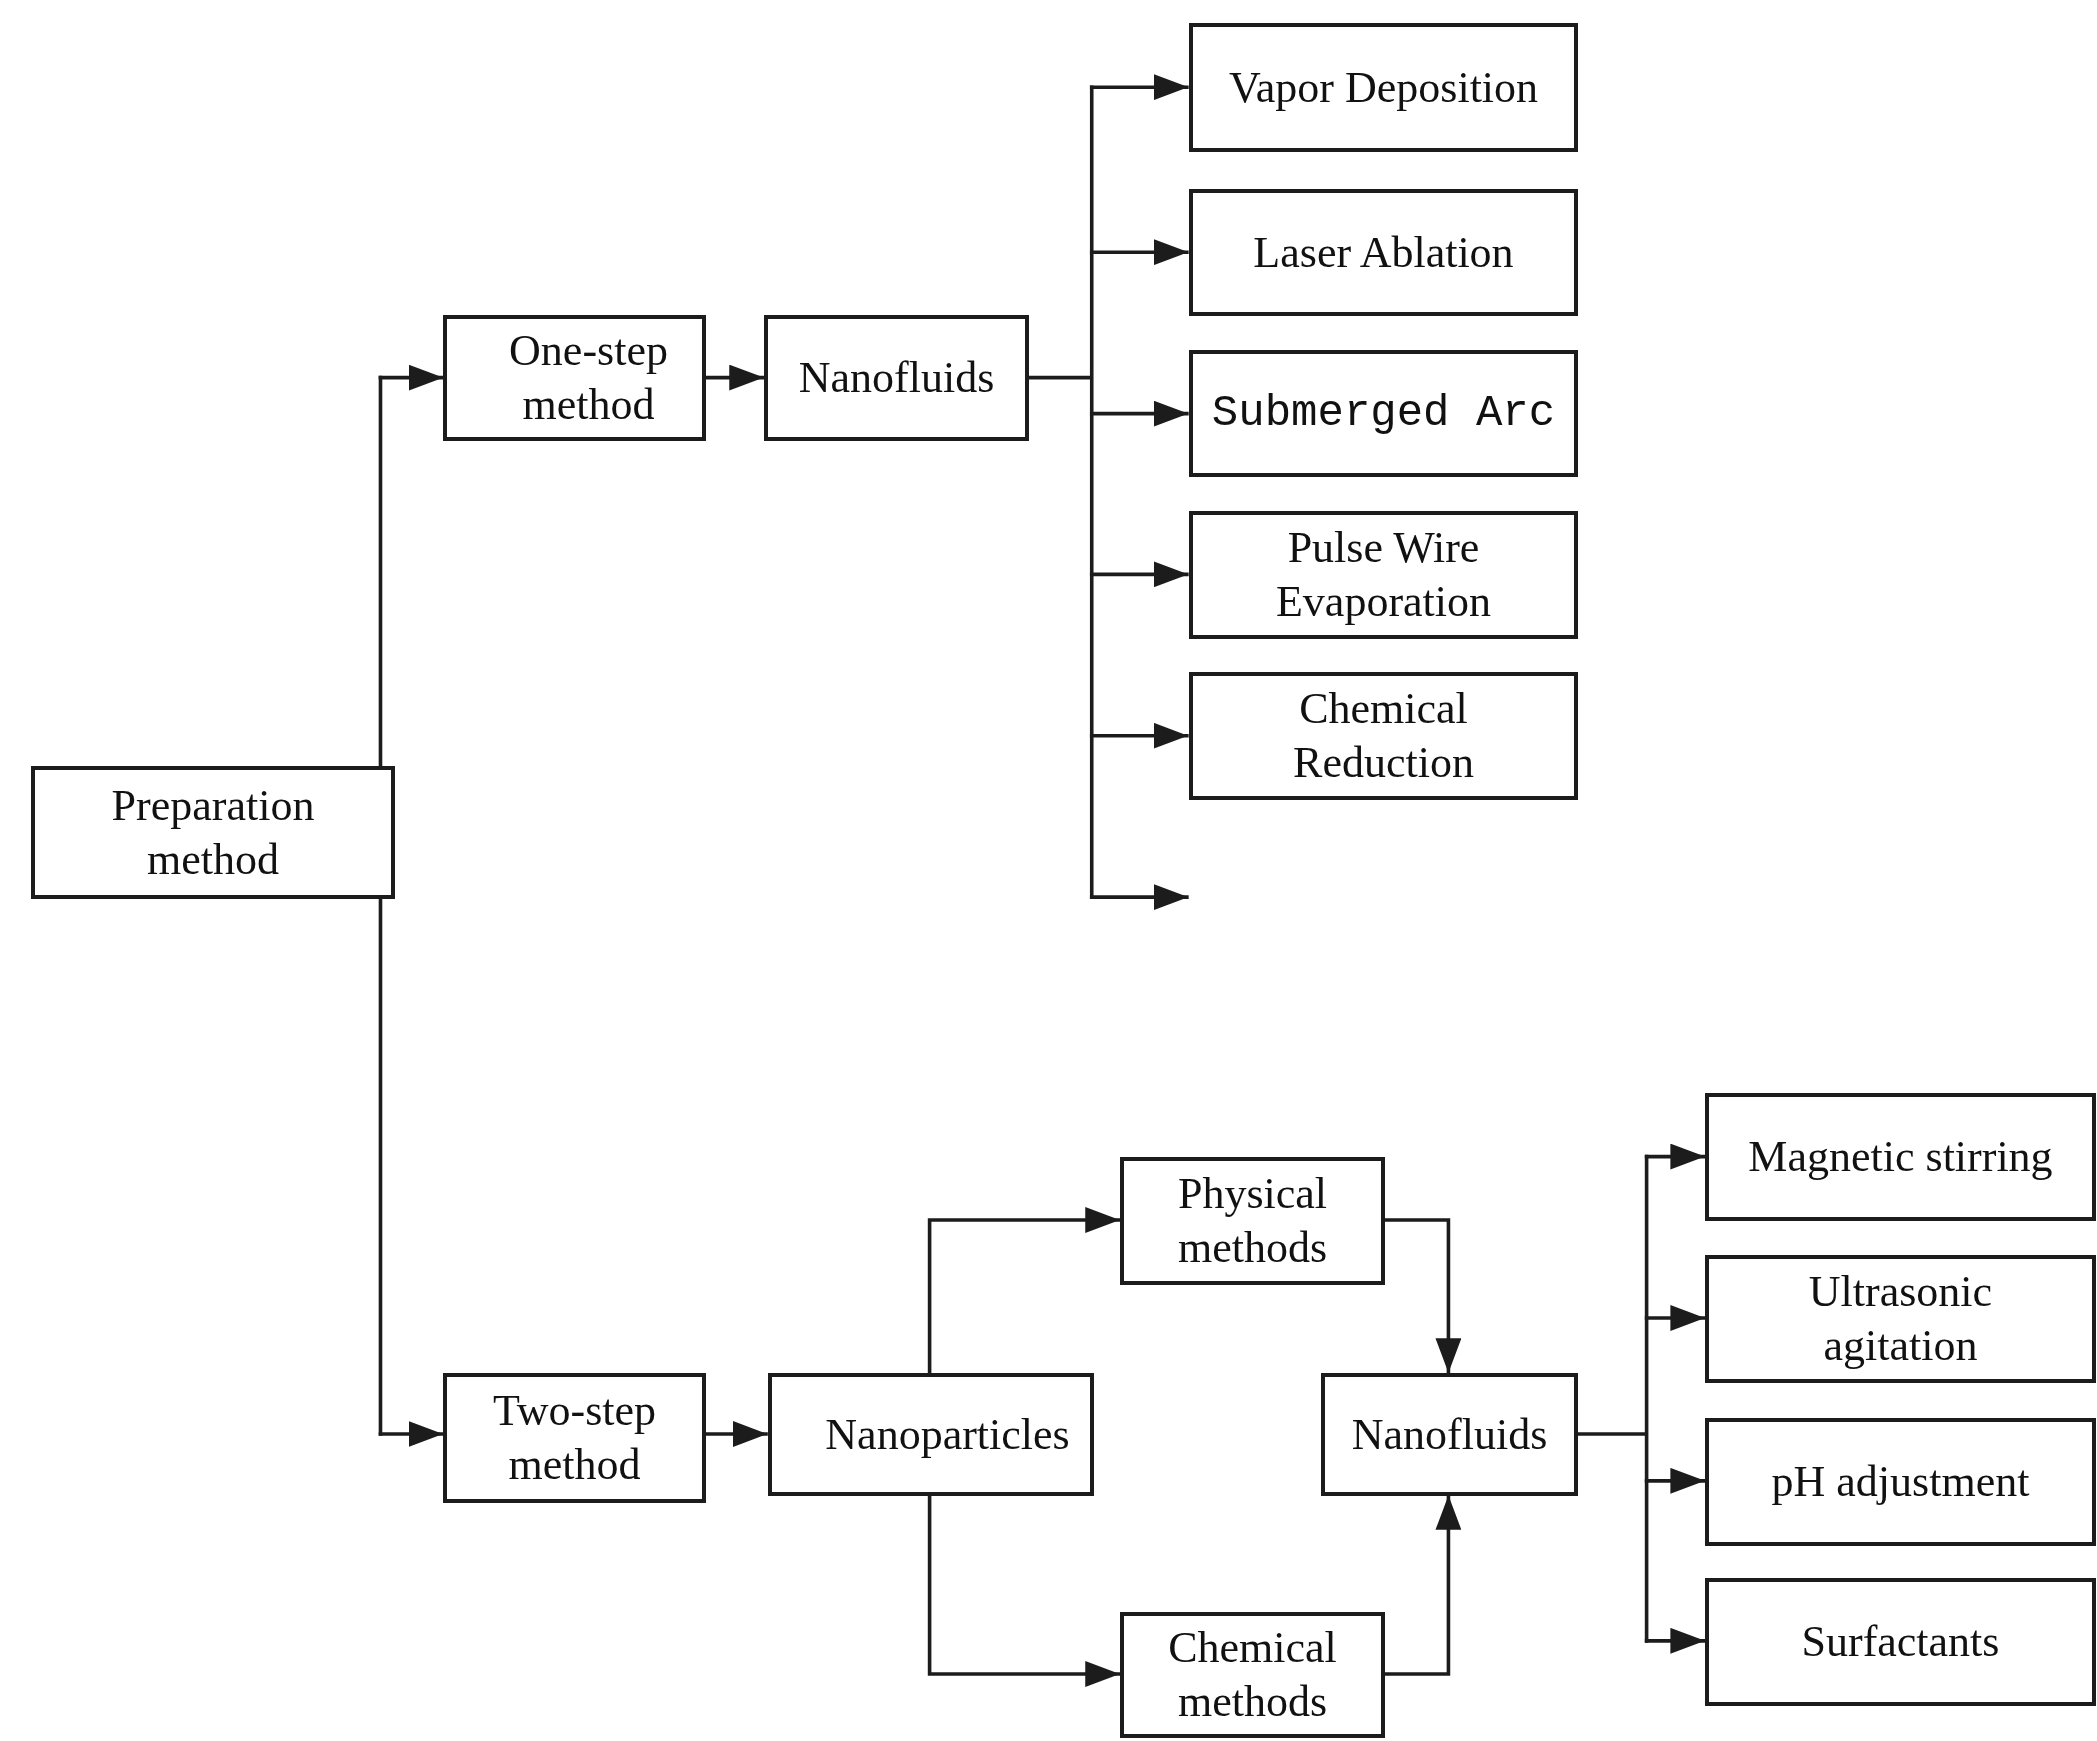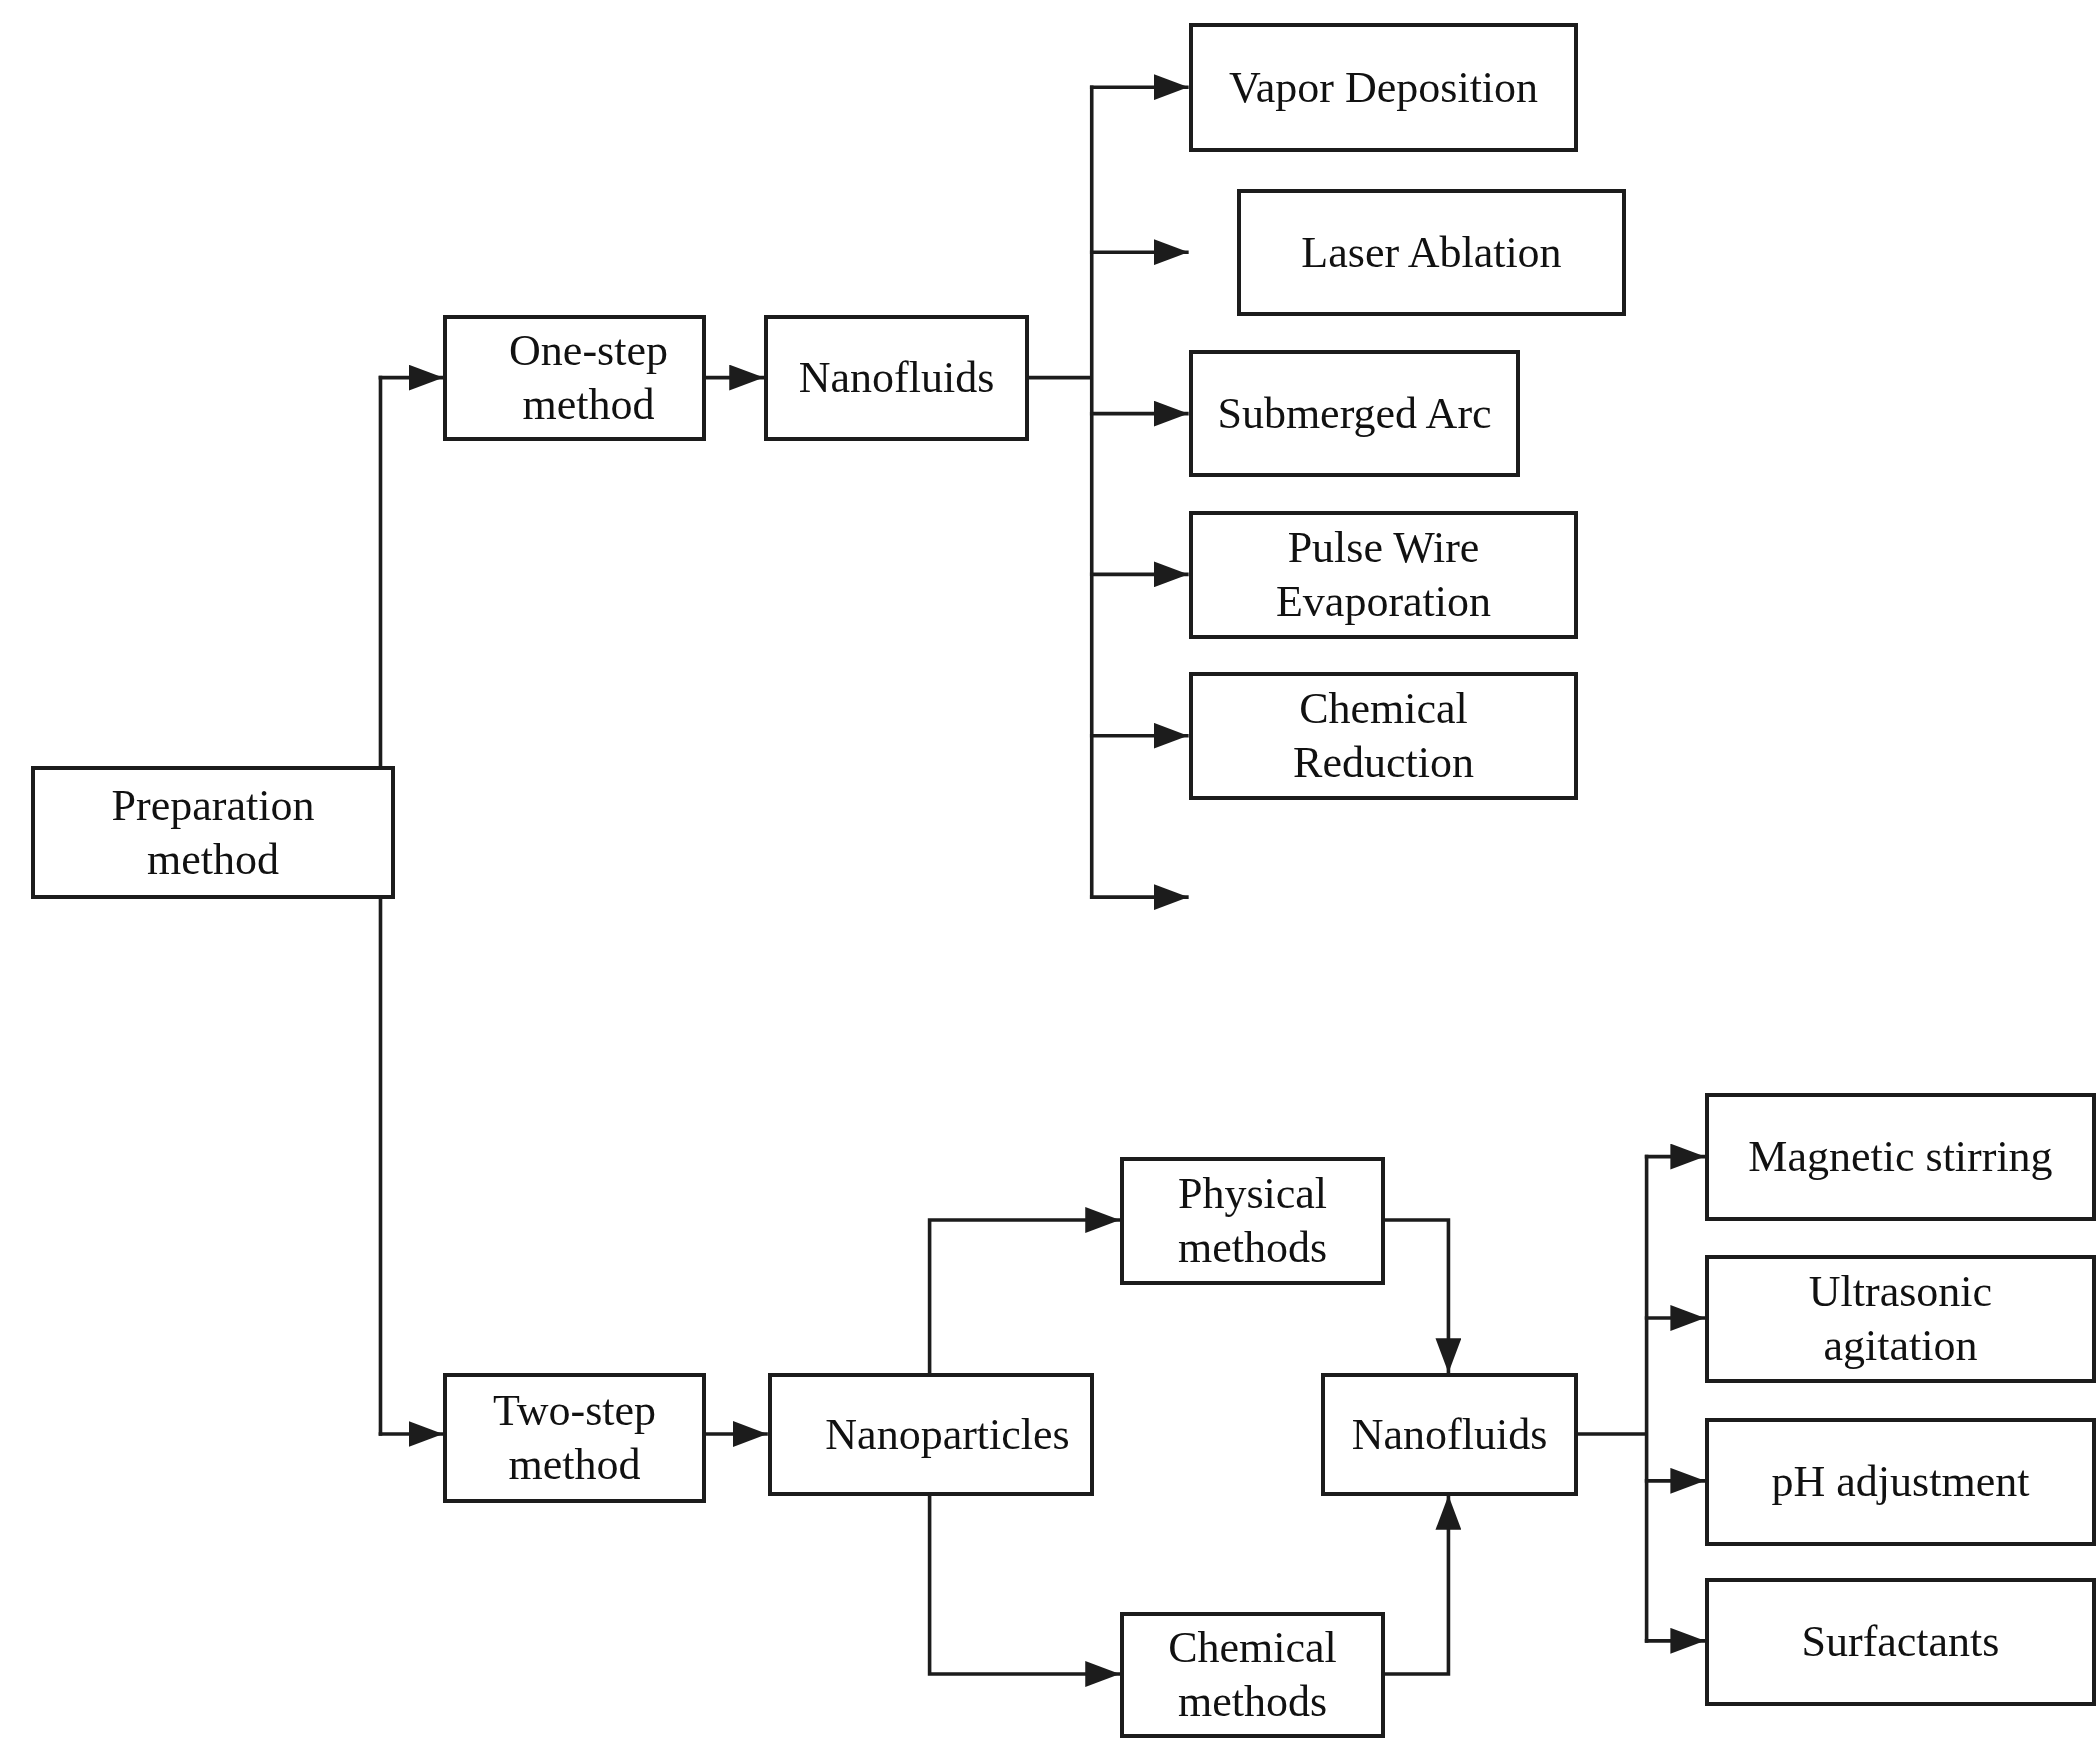--- a/index.html
+++ b/index.html
@@ -98,25 +98,25 @@
   </div>
 
   <div class="node" style="left:764px; top:315px; width:265px; height:126px;">
     <span class="label">Nanofluids</span>
   </div>
 
   <div class="node" style="left:1189px; top:23px; width:389px; height:129px;">
     <span class="label">Vapor Deposition</span>
   </div>
 
-  <div class="node" style="left:1189px; top:189px; width:389px; height:127px;margin-left:48px;">
+  <div class="node" style="left:1189px; top:189px; width:389px; height:127px;">
     <span class="label">Laser Ablation</span>
   </div>
 
-  <div class="node" style="left:1189px; top:350px; width:331px; height:127px;">
+  <div class="node" style="left:1189px; top:350px; width:389px; height:127px;font-family:Liberation Mono, monospace;">
     <span class="label">Submerged Arc</span>
   </div>
 
   <div class="node" style="left:1189px; top:511px; width:389px; height:128px;">
     <span class="label">Pulse Wire
 Evaporation</span>
   </div>
 
   <div class="node" style="left:1189px; top:672px; width:389px; height:128px;">
     <span class="label">Chemical

